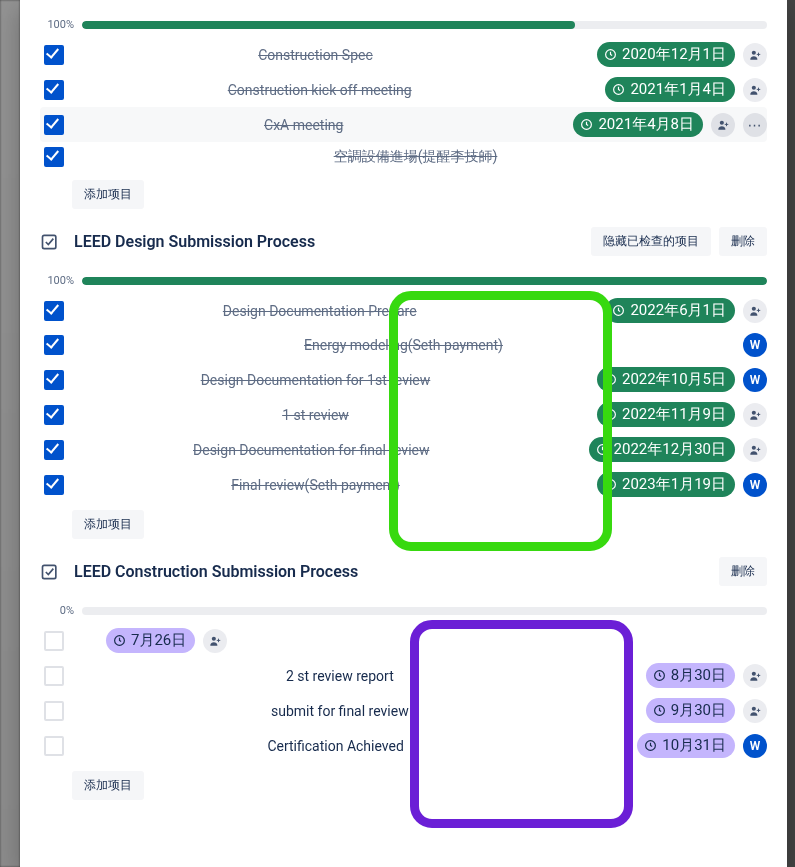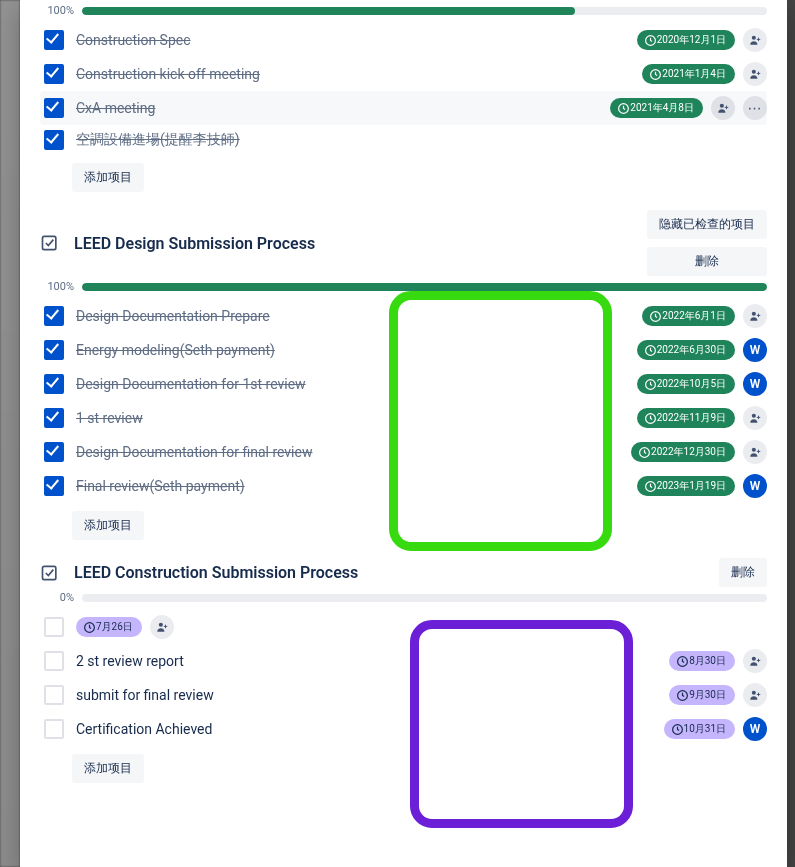--- a/index.html
+++ b/index.html
@@ -4,36 +4,36 @@
 <style>
   html,body{margin:0;padding:0;font-family:-apple-system,BlinkMacSystemFont,"Segoe UI",Roboto,"Helvetica Neue",Arial,sans-serif;font-size:14px;color:#172b4d;background:#e9e9e9;}
   .backdrop{width:795px;height:867px;position:relative;background:#444;overflow:hidden;}
   .side-blur{position:absolute;left:0;top:0;width:20px;height:100%;background:linear-gradient(#c8c8c8,#bdbdbd);filter:blur(1px);opacity:.6;}
   .modal{position:absolute;left:20px;right:8px;top:0;bottom:0;background:#fff;box-shadow:0 8px 24px rgba(0,0,0,.25);overflow:hidden;}
   .section{padding:0 20px;}
   .header-row{display:flex;align-items:center;gap:14px;margin:16px 0 4px;}
   .chk-title{width:20px;height:20px;color:#42526e;flex:0 0 20px;}
   .chk-title svg{width:20px;height:20px;display:block;}
   .title{font-size:16px;font-weight:600;color:#172b4d;flex:1;}
-  .hdr-actions{display:flex;gap:8px;flex-direction:column;}
+  .hdr-actions{display:flex;gap:8px;}
   .btn{background:#091e420a;border:none;border-radius:3px;padding:6px 12px;font-size:12px;color:#172b4d;cursor:pointer;}
-  .progress-line{display:flex;align-items:center;gap:8px;margin:4px 0 6px;}
+  .progress-line{display:flex;align-items:center;gap:8px;margin:18px 0 6px;}
   .pct{font-size:11px;color:#5e6c84;width:34px;text-align:right;}
   .bar{flex:1;height:8px;border-radius:4px;background:#091e4214;overflow:hidden;position:relative;}
   .fill{height:100%;background:#1f845a;border-radius:4px;}
   .items{list-style:none;margin:0;padding:0;}
-  .item{display:flex;align-items:center;gap:12px;padding:5px 0 5px 4px;border-radius:4px;}
+  .item{display:flex;align-items:center;gap:12px;padding:5px 0 5px 4px;border-radius:4px;text-align:center;}
   .item.hovered{background:#091e4208;}
   .cb{width:16px;height:16px;border:2px solid #dfe1e6;border-radius:2px;flex:0 0 16px;background:#fff;position:relative;cursor:pointer;}
   .cb.checked{background:#0052cc;border-color:#0052cc;}
   .cb.checked::after{content:"";position:absolute;left:3px;top:-1px;width:5px;height:10px;border:solid #fff;border-width:0 2.5px 2.5px 0;transform:rotate(40deg);}
   .label{flex:1;font-size:14px;color:#172b4d;}
   .label.done{text-decoration:line-through;color:#5e6c84;}
   .meta{display:flex;align-items:center;gap:8px;}
-  .pill{display:inline-flex;align-items:center;border-radius:14px;padding:3px 9px 3px 7px;font-size:10px;white-space:nowrap;}
+  .pill{display:inline-flex;align-items:center;gap:5px;border-radius:14px;padding:3px 9px 3px 7px;font-size:15px;white-space:nowrap;margin-left:30px;}
   .pill.green{background:#1f845a;color:#fff;}
   .pill.grey{background:#c4b5fd;color:#172b4d;}
   .pill svg{width:13px;height:13px;}
   .assign{width:24px;height:24px;border-radius:50%;display:flex;align-items:center;justify-content:center;}
   .assign.icon{background:#ebecf0;color:#42526e;}
   .assign.icon.hov{background:#dfe1e6;}
   .assign.icon svg{width:14px;height:14px;}
   .avatar{width:24px;height:24px;border-radius:50%;background:#0052cc;color:#fff;font-size:12px;font-weight:600;display:flex;align-items:center;justify-content:center;}
   .more{width:24px;height:24px;border-radius:50%;background:#dfe1e6;display:flex;align-items:center;justify-content:center;color:#42526e;font-size:14px;letter-spacing:1px;}
   .add-row{margin:8px 0 18px 32px;}
@@ -163,27 +163,20 @@
                   <path d="M4 19c0-3 3-5 6-5s6 2 6 5v1H4z"></path>
                   <path d="M18 8v6M15 11h6" stroke="currentColor" stroke-width="1.6"></path>
                 </svg>
               </span>
             </span>
           </li>
           <li class="item">
             <span class="cb checked"></span>
             <span class="label done">Energy modeling(Seth payment)</span>
             <span class="meta">
-              <span class="pill green">
-                <svg viewBox="0 0 24 24" fill="none" stroke="currentColor" stroke-width="2.2">
-                  <circle cx="12" cy="12" r="9"></circle>
-                  <path d="M12 7v5l3 2"></path>
-                </svg>
-                <span>2022年6月30日</span>
-              </span>
               <span class="avatar">W</span>
             </span>
           </li>
           <li class="item">
             <span class="cb checked"></span>
             <span class="label done">Design Documentation for 1st review</span>
             <span class="meta">
               <span class="pill green">
                 <svg viewBox="0 0 24 24" fill="none" stroke="currentColor" stroke-width="2.2">
                   <circle cx="12" cy="12" r="9"></circle>

